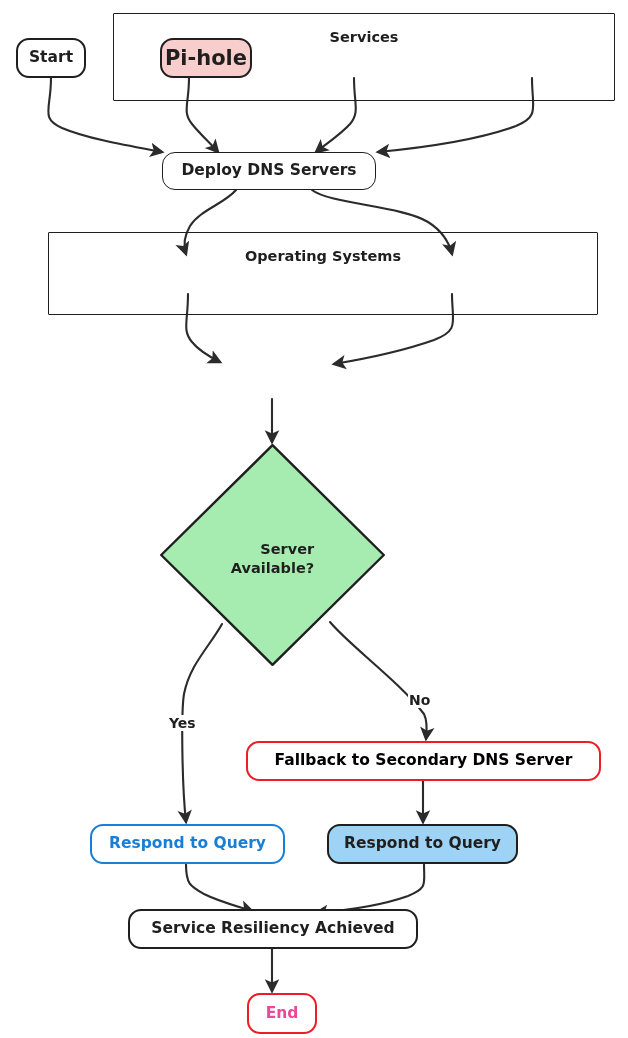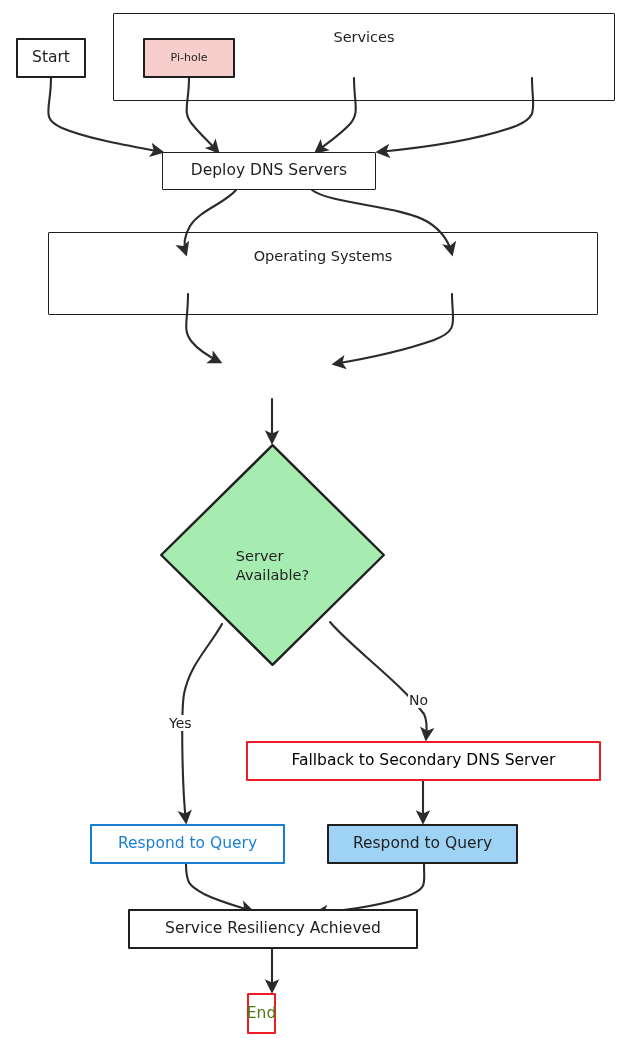--- a/index.html
+++ b/index.html
@@ -10,20 +10,21 @@
   }
   body {
     font-family: "DejaVu Sans", sans-serif;
   }
   #canvas {
     position: relative;
     width: 628px;
     height: 1038px;
     background: #ffffff;
     overflow: hidden;
+    font-weight: bold;
   }
   #edges {
     position: absolute;
     left: 0;
     top: 0;
     width: 628px;
     height: 1038px;
     pointer-events: none;
   }
   .node {
@@ -57,40 +58,40 @@
     font-size: 14px;
     color: #1f1f1f;
     background: #ffffff;
     padding: 0 1px;
     white-space: nowrap;
     font-family: "DejaVu Sans", sans-serif;
   }
   
   .rect {
     border-style: solid;
-    border-radius: 1px;
+    border-radius: 13px;
   }
   .diamond-wrap {
     position: absolute;
   }
   .diamond-shape {
     position: absolute;
     left: 0;
     top: 0;
   }
   .diamond-label {
     position: absolute;
     left: 0;
-    top: 11px;
+    top: 4px;
     width: 100%;
     height: 100%;
     display: flex;
     align-items: center;
     justify-content: center;
-    text-align: left;
+    text-align: right;
     font-size: 14.5px;
     color: #1f1f1f;
     line-height: 1.3;
     font-family: "DejaVu Sans", sans-serif;
   }
 </style>
 </head>
 <body>
 
 <div id="canvas">
@@ -138,21 +139,21 @@
 
   <div class="subgraph" id="sg-services" style="left: 113px; top: 13px; width: 502px; height: 88px;"></div>
   <div class="subgraph-title" id="sgt-services" style="left: 113px; width: 502px; top: 29px;">Services</div>
 
   <div class="subgraph" id="sg-os" style="left: 48px; top: 232px; width: 550px; height: 83px;"></div>
   <div class="subgraph-title" id="sgt-os" style="left: 48px; width: 550px; top: 248px;">Operating Systems</div>
 
   <div class="node rect" style="left: 16px; top: 38px; width: 70px; height: 40px; background: rgb(255, 255, 255); border: 2.2px solid rgb(31, 31, 31); color: rgb(31, 31, 31); font-size: 15.5px;">
       <span>Start</span>
     </div>
-  <div class="node rect" style="left: 143px; top: 38px; width: 92px; height: 40px; background: rgb(248, 206, 204); border: 2.2px solid rgb(31, 31, 31); color: rgb(31, 31, 31); font-size: 11px;">
+  <div class="node rect" style="left: 160px; top: 38px; width: 92px; height: 40px; background: rgb(248, 206, 204); border: 2.2px solid rgb(31, 31, 31); color: rgb(31, 31, 31); font-size: 21px;">
       <span>Pi-hole</span>
     </div>
   <div class="node rect" style="left: 162px; top: 152px; width: 214px; height: 38px; background: rgb(255, 255, 255); border: 1.8px solid rgb(31, 31, 31); color: rgb(31, 31, 31); font-size: 15.5px;">
       <span>Deploy DNS Servers</span>
     </div>
 
   <div class="diamond-wrap" id="diamond-node" style="left: 160px; top: 444px; width: 225px; height: 222px;">
     <svg class="diamond-shape" id="diamond-svg" xmlns="http://www.w3.org/2000/svg" width="225" height="222" viewBox="0 0 225 222">
       <polygon id="diamond-poly" points="112.5,1.2 223.8,111 112.5,220.8 1.2,111" fill="#a6ecb0" stroke="#1f1f1f" stroke-width="2.4" stroke-linejoin="round"></polygon>
     </svg>
@@ -164,20 +165,20 @@
     </div>
   <div class="node rect" style="left: 90px; top: 824px; width: 195px; height: 40px; background: rgb(255, 255, 255); border: 2.4px solid rgb(26, 127, 212); color: rgb(26, 127, 212); font-size: 15.5px;">
       <span>Respond to Query</span>
     </div>
   <div class="node rect" style="left: 327px; top: 824px; width: 191px; height: 40px; background: rgb(159, 211, 245); border: 2.6px solid rgb(31, 31, 31); color: rgb(31, 31, 31); font-size: 15.5px;">
       <span>Respond to Query</span>
     </div>
   <div class="node rect" style="left: 128px; top: 909px; width: 290px; height: 40px; background: rgb(255, 255, 255); border: 2px solid rgb(31, 31, 31); color: rgb(31, 31, 31); font-size: 15.5px;">
       <span>Service Resiliency Achieved</span>
     </div>
-  <div class="node rect" style="left: 247px; top: 993px; width: 29px; height: 41px; background: rgb(255, 255, 255); border: 2.2px solid rgb(238, 28, 37); color: #4d7c0f; font-size: 15.5px;">
+  <div class="node rect" style="left: 247px; top: 993px; width: 70px; height: 41px; background: rgb(255, 255, 255); border: 2.2px solid rgb(238, 28, 37); color: #ec4899; font-size: 15.5px;">
       <span>End</span>
     </div>
 
   <div class="edge-label" id="lbl-yes" style="left: 168px; top: 715px;">Yes</div>
   <div class="edge-label" id="lbl-no" style="left: 408px; top: 692px;">No</div>
 
 </div>
 
 </body></html>

